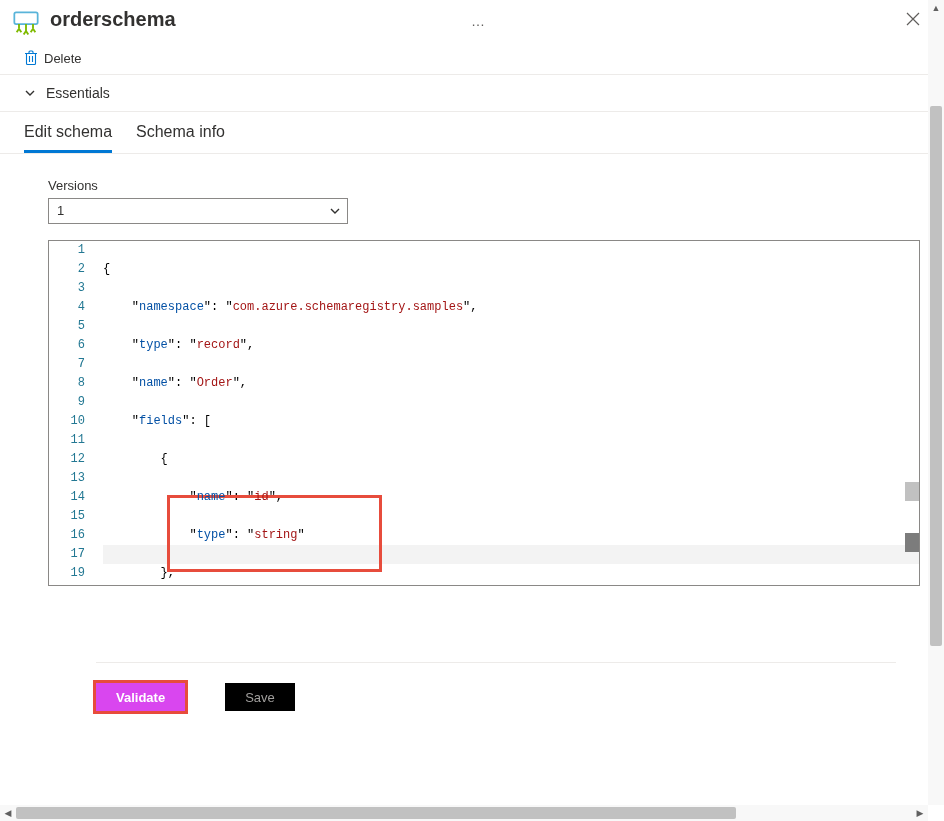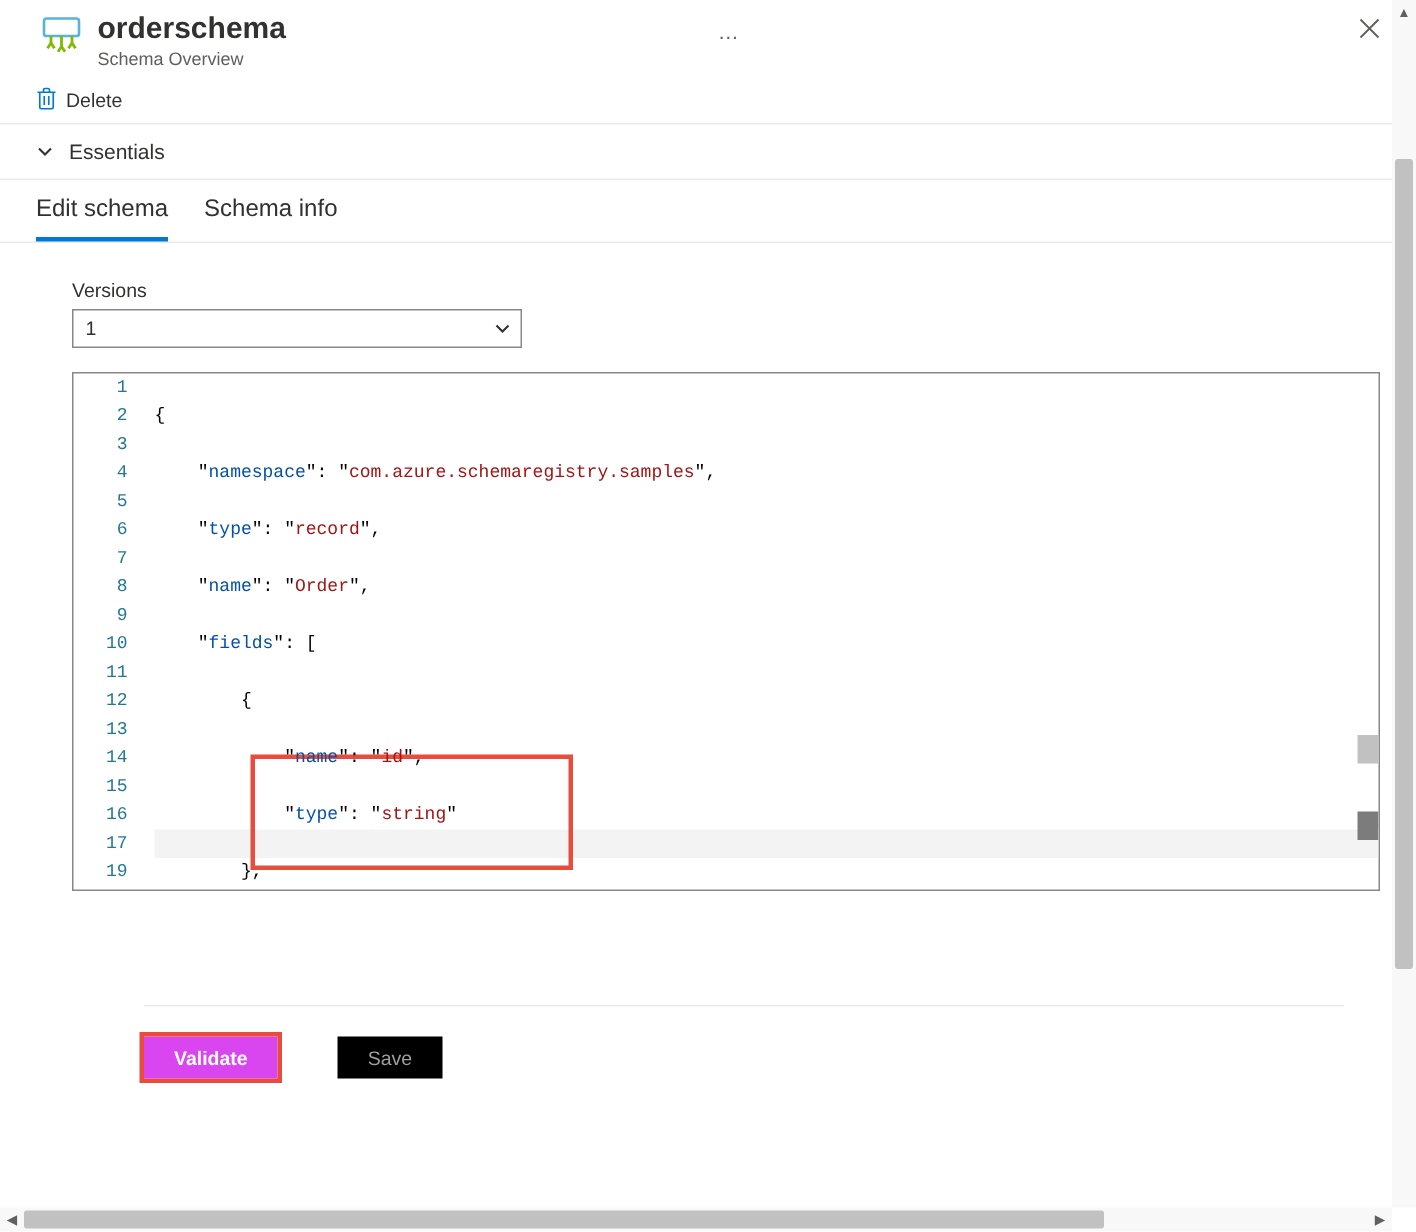--- a/index.html
+++ b/index.html
@@ -16,21 +16,21 @@
   }
   .outer {
     width: 944px;
     height: 821px;
     display: flex;
     flex-direction: column;
   }
   .header {
     display: flex;
     align-items: flex-start;
-    padding: 7px 24px 0 27px;
+    padding: 7px 24px 0 12px;
   }
   .header-icon {
     width: 28px;
     height: 28px;
     margin-right: 10px;
     margin-top: 3px;
     flex-shrink: 0;
   }
   .header-titles {
     flex: 1;
@@ -324,21 +324,20 @@
 
 <div class="outer">
   <div class="header">
     <svg class="header-icon" viewBox="0 0 24 24">
       <rect x="2" y="2" width="20" height="10" rx="1.5" fill="none" stroke="#59b4d9" stroke-width="1.5"></rect>
       <path d="M6 12 v4 M12 12 v6 M18 12 v4" stroke="#7fba00" stroke-width="1.6" fill="none"></path>
       <path d="M6 16 l-2 3 M6 16 l2 3 M18 16 l-2 3 M18 16 l2 3 M12 18 l-2 3 M12 18 l2 3" stroke="#7fba00" stroke-width="1.6" fill="none"></path>
     </svg>
     <div class="header-titles">
       <div class="header-title">orderschema</div>
-      <div class="header-subtitle">Schema Overview</div>
     </div>
     <div class="header-ellipsis">…</div>
     <div style="flex:1"></div>
     <div class="close-btn">
       <svg width="14" height="14" viewBox="0 0 14 14">
           <path d="M1 1 L13 13 M13 1 L1 13" stroke="#605e5c" stroke-width="1.2"></path>
         </svg>
     </div>
   </div>
 

